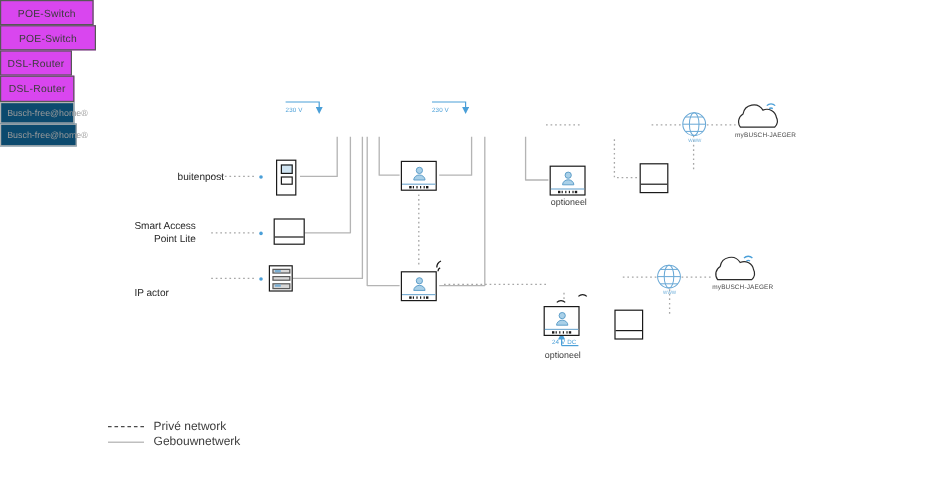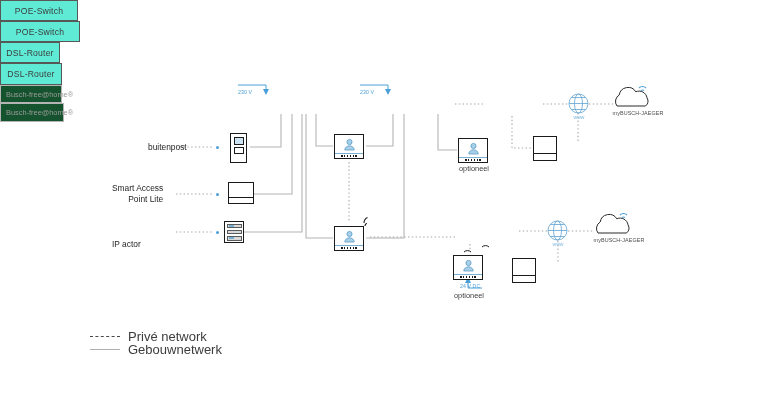--- a/index.html
+++ b/index.html
@@ -18,32 +18,32 @@
   }
   svg.wires {
     position: absolute;
     left: 0; top: 0;
     width: 777px; height: 400px;
     pointer-events: none;
   }
   
   .devbox {
     border: 1px solid #575757;
-    background: #5eead4;
+    background: #d946ef;
     display: flex;
     align-items: center;
     justify-content: center;
     font-size: 8.6px;
     color: #3c3c3c;
     letter-spacing: 0.2px;
     white-space: nowrap;
   }
   .devbox-gray {
     border: 1px solid #b4b4b4;
-    background: #14532d;
+    background: #0c4a6e;
     display: flex;
     align-items: center;
     justify-content: flex-start;
     padding-left: 5px;
     font-size: 7.4px;
     color: #9a9a9a;
     white-space: nowrap;
   }
   
   .leftlabel {
@@ -191,22 +191,22 @@
     position: absolute;
     left: 0; right: 0;
     bottom: 6px;
     height: 1.3px;
     background: #1a1a1a;
   }
   
   .legend {
     position: absolute;
     left: 90px;
-    top: 330px;
-    font-size: 13px;
+    top: 349px;
+    font-size: 10px;
     color: #3c3c3c;
   }
   .legend-row {
     display: flex;
     align-items: center;
     height: 13px;
     gap: 8px;
   }
   .legend-swatch {
     width: 30px;

